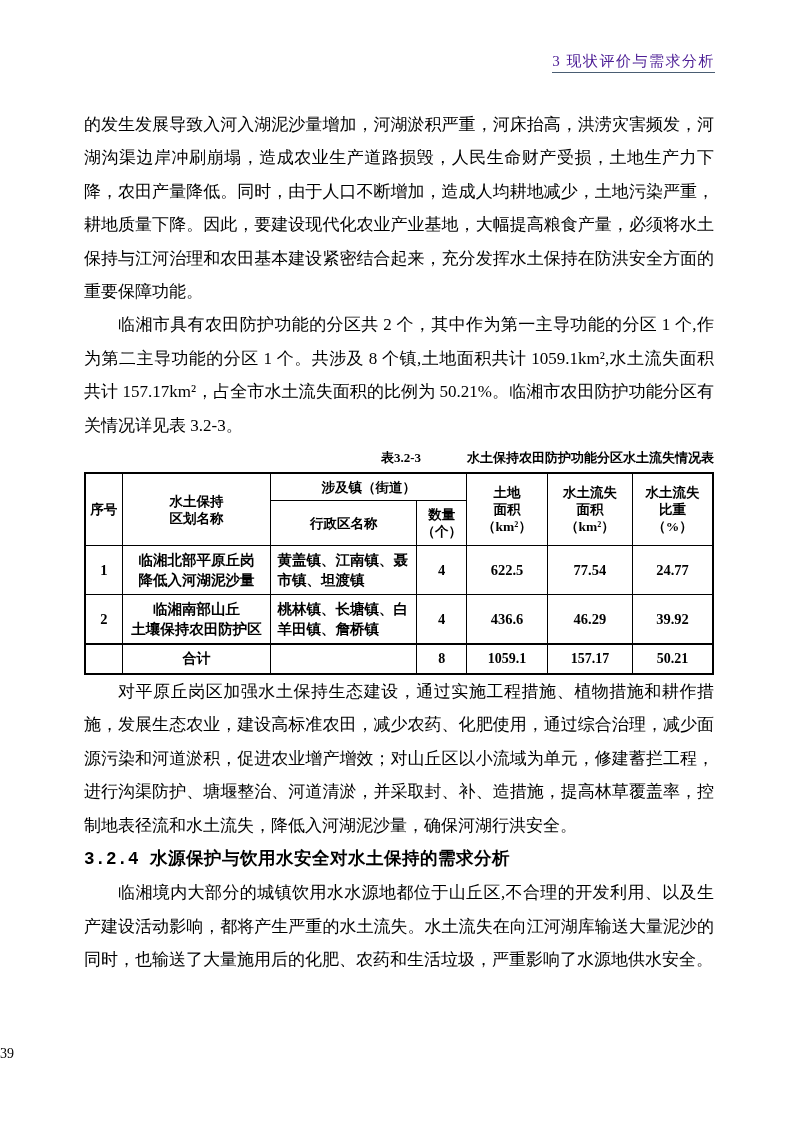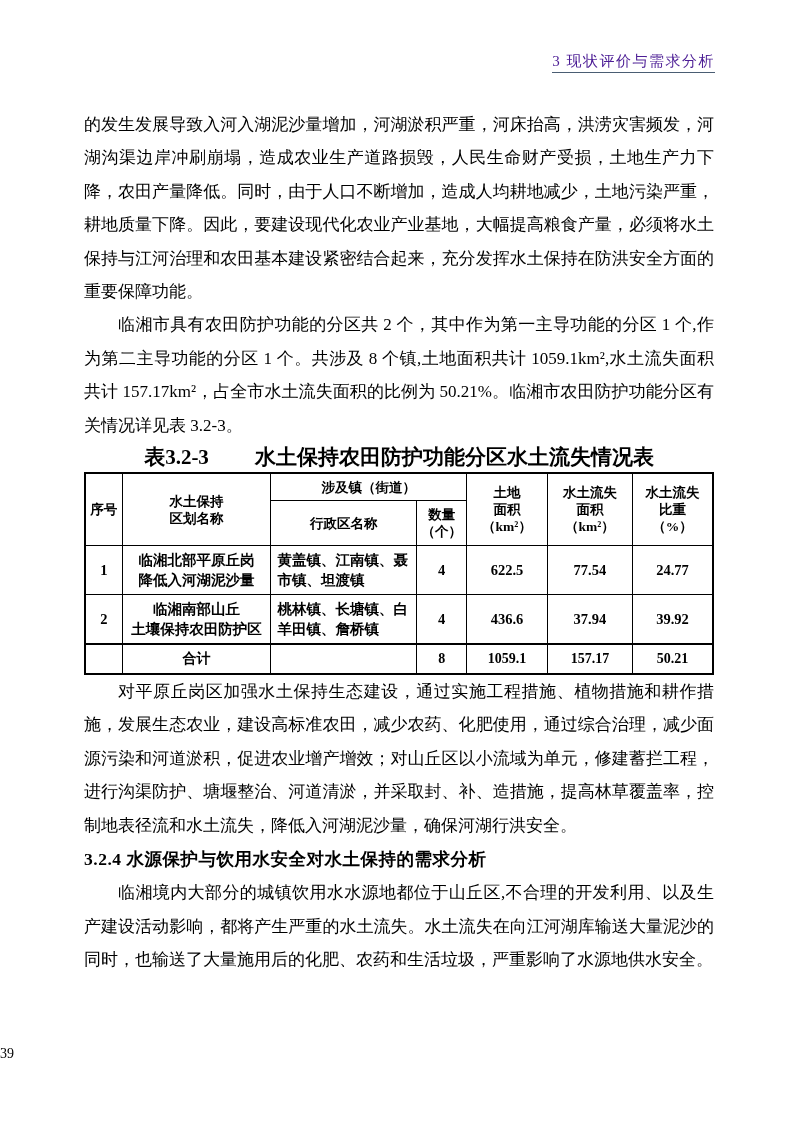--- a/index.html
+++ b/index.html
@@ -16,22 +16,22 @@
     color:#4c1d95; border-bottom:1px solid #4a5d73;
     padding-bottom:3px; letter-spacing:1.5px;
   }
   .content { position:absolute; top:96px; left:84px; width:630px;margin-top:12px; }
   .para {
     margin:0; font-size:17px; line-height:33.4px;
     text-align:justify; text-justify:inter-ideograph;
   }
   .para.indent { text-indent:2em; }
   .table-caption {
-    display:flex; justify-content:center; align-items:baseline; gap:46px;
-    font-weight:bold; font-size:21px; line-height:25px; margin-top:3px;
+    display:flex; justify-content:flex-end; align-items:baseline; gap:46px;
+    font-weight:bold; font-size:13px; line-height:25px; margin-top:3px;
   }
   table.data-table {
     width:100%; border-collapse:collapse; border:2px solid #000;
     table-layout:fixed; margin-top:2px;
   }
   .data-table th, .data-table td {
     border:1px solid #000; text-align:center; vertical-align:middle;
     white-space:pre-line; padding:2px 3px; font-weight:bold;
   }
   .data-table th { font-size:13.5px; line-height:17px; }
@@ -40,20 +40,21 @@
   .data-table thead tr.sub-row th { height:40px; }
   .data-table tbody tr.data-row td { height:44px; }
   .data-table td.towns-cell { text-align:left; padding:2px 6px; line-height:20px; }
   .data-table td.zone-cell { line-height:20px; }
   .data-table tr.total-row td {
     border-top:2px solid #000; font-weight:bold; height:24px; font-size:14px;
   }
   .section-heading {
     margin:0; font-size:17.5px; font-weight:bold; line-height:34px;
     letter-spacing:0.5px;
+    font-family:Liberation Mono, monospace;
   }
   .page-footer {
     position:absolute; bottom:60px; left:0; right:0;
     text-align:left; font-size:14px;
   }
 </style>
 </head>
 <body>
 
 <div class="page-header">
@@ -114,21 +115,21 @@
         <td>77.54</td>
         <td>24.77</td>
       </tr>
       <tr class="data-row">
         <td>2</td>
         <td class="zone-cell">临湘南部山丘
 土壤保持农田防护区</td>
         <td class="towns-cell">桃林镇、长塘镇、白羊田镇、詹桥镇</td>
         <td>4</td>
         <td>436.6</td>
-        <td>37.94</td>
+        <td>46.29</td>
         <td>39.92</td>
       </tr>
       <tr class="total-row">
         <td></td>
         <td>合计</td>
         <td></td>
         <td>8</td>
         <td>1059.1</td>
         <td>157.17</td>
         <td>50.21</td>

